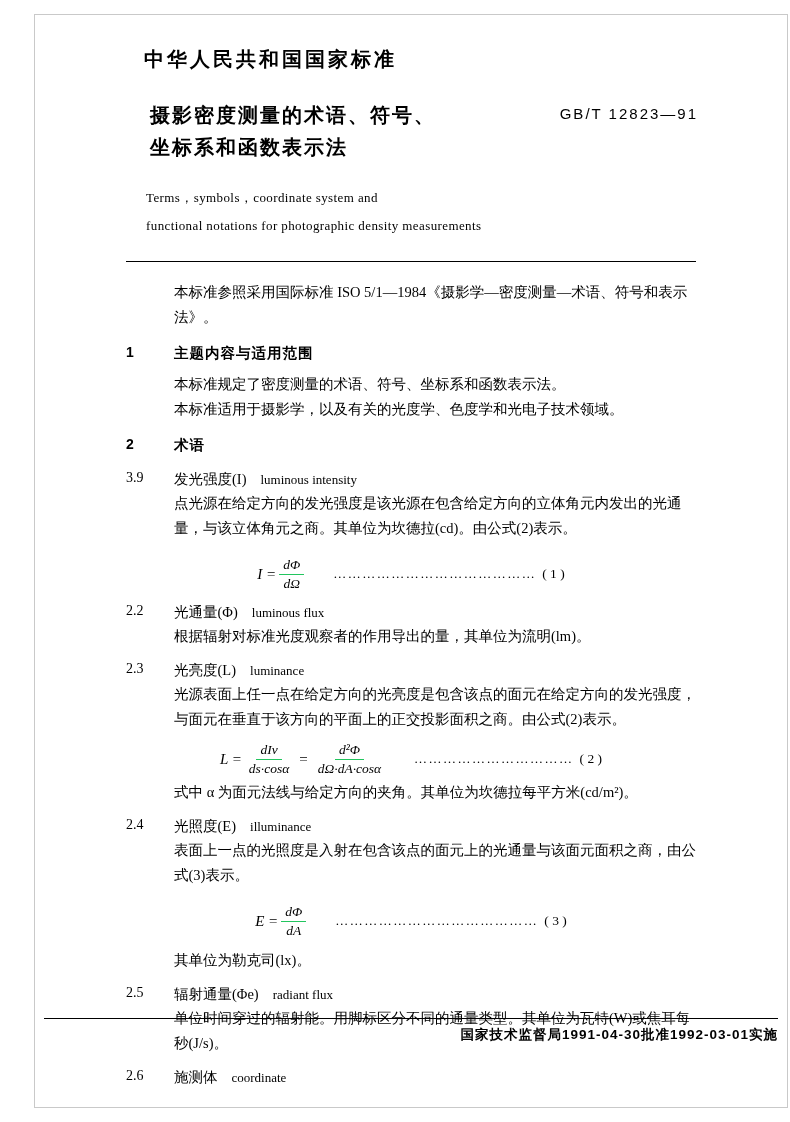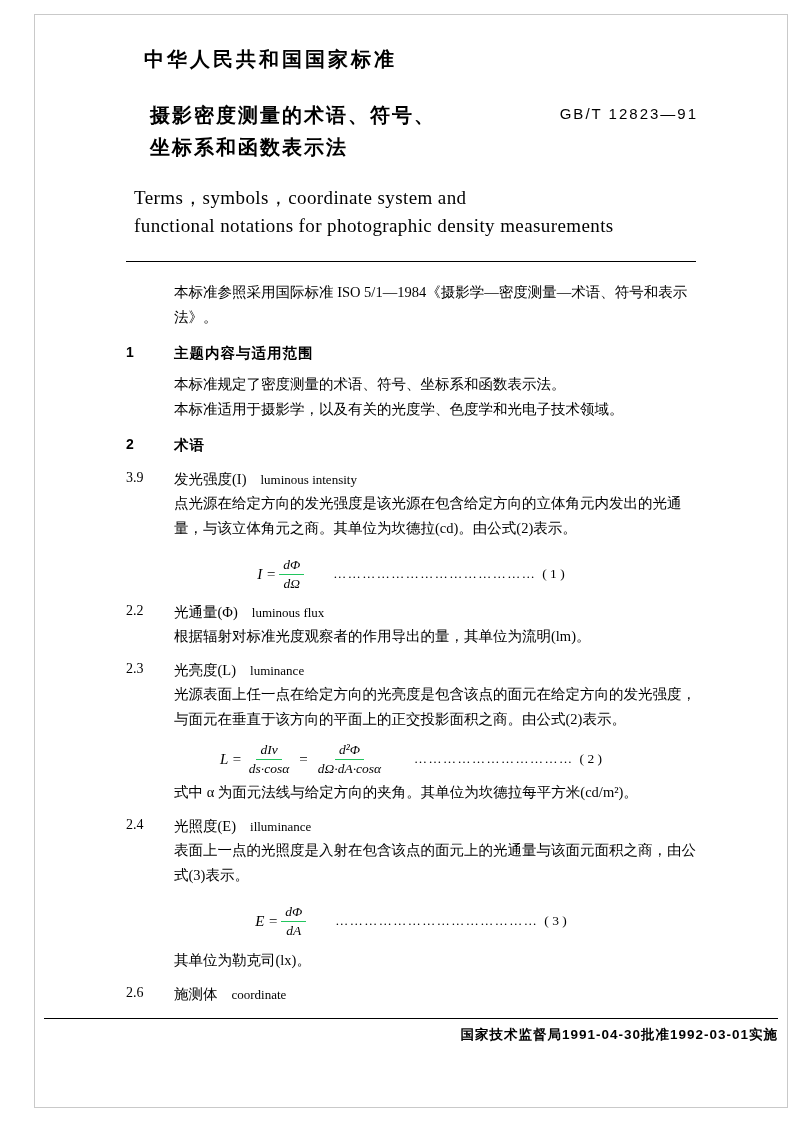--- a/index.html
+++ b/index.html
@@ -60,23 +60,23 @@
     right: -2px;
     top: 6px;
     font-family: "Liberation Sans", "DejaVu Sans", sans-serif;
     font-size: 15px;
     letter-spacing: 2px;
     white-space: nowrap;
     text-align: right;
   }
   .en-title {
     margin-top: 22px;
-    margin-left: 8px;
+    margin-left: 20px;
     font-family: "Liberation Serif", "DejaVu Serif", serif;
-    font-size: 19px;
+    font-size: 13px;
     line-height: 26px;
     letter-spacing: 0.4px;
   }
   .rule {
     border: 0;
     border-top: 1.6px solid #000;
     margin: 22px 0 0 0;
   }
   .body-text {
     margin-top: 18px;
@@ -303,20 +303,27 @@
           <span class="num">dΦ</span>
           <span class="den">dA</span>
         </span>
         <span class="dots">……………………………………</span>
         <span class="eq-no">( 3 )</span>
       </span>
     </div>
 
     <div class="term-body">其单位为勒克司(lx)。</div>
 
+    <div class="term">
+      <span class="term-num">2.5</span>
+      <div class="term-head">
+        <span>辐射通量(Φe)</span><span class="term-en">radiant flux</span>
+      </div>
+      <div class="term-body">单位时间穿过的辐射能。用脚标区分不同的通量类型。其单位为瓦特(W)或焦耳每秒(J/s)。</div>
+    </div>
 
     <div class="term">
       <span class="term-num">2.6</span>
       <div class="term-head">
         <span>施测体</span><span class="term-en">coordinate</span>
       </div>
     </div>
 
   </div>
 

